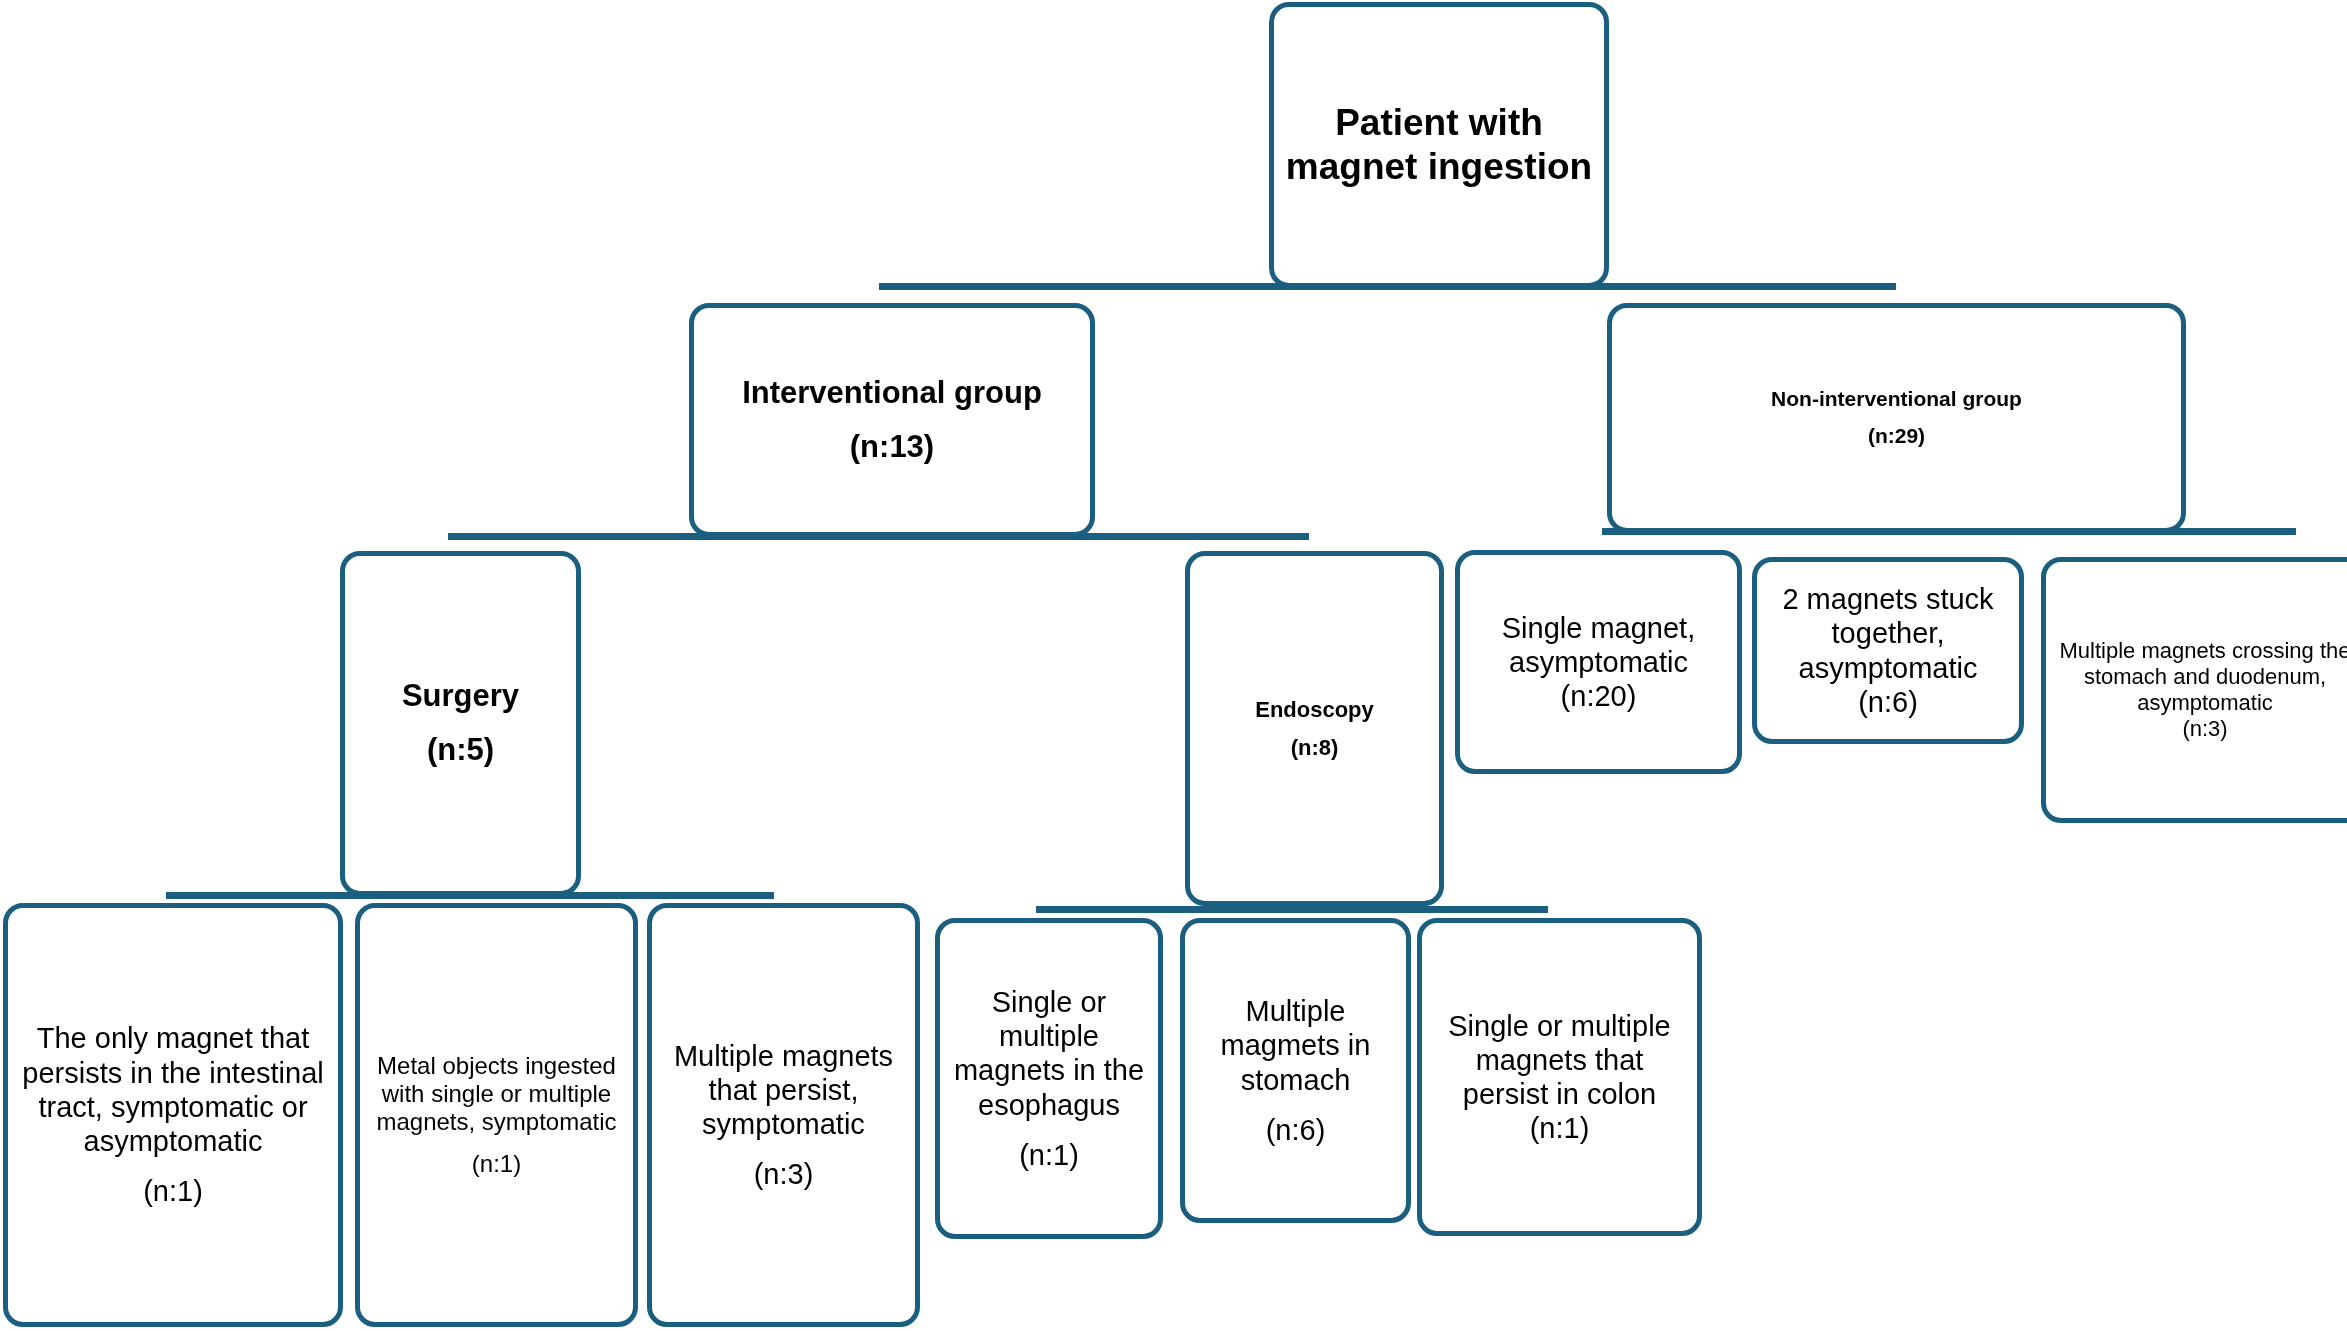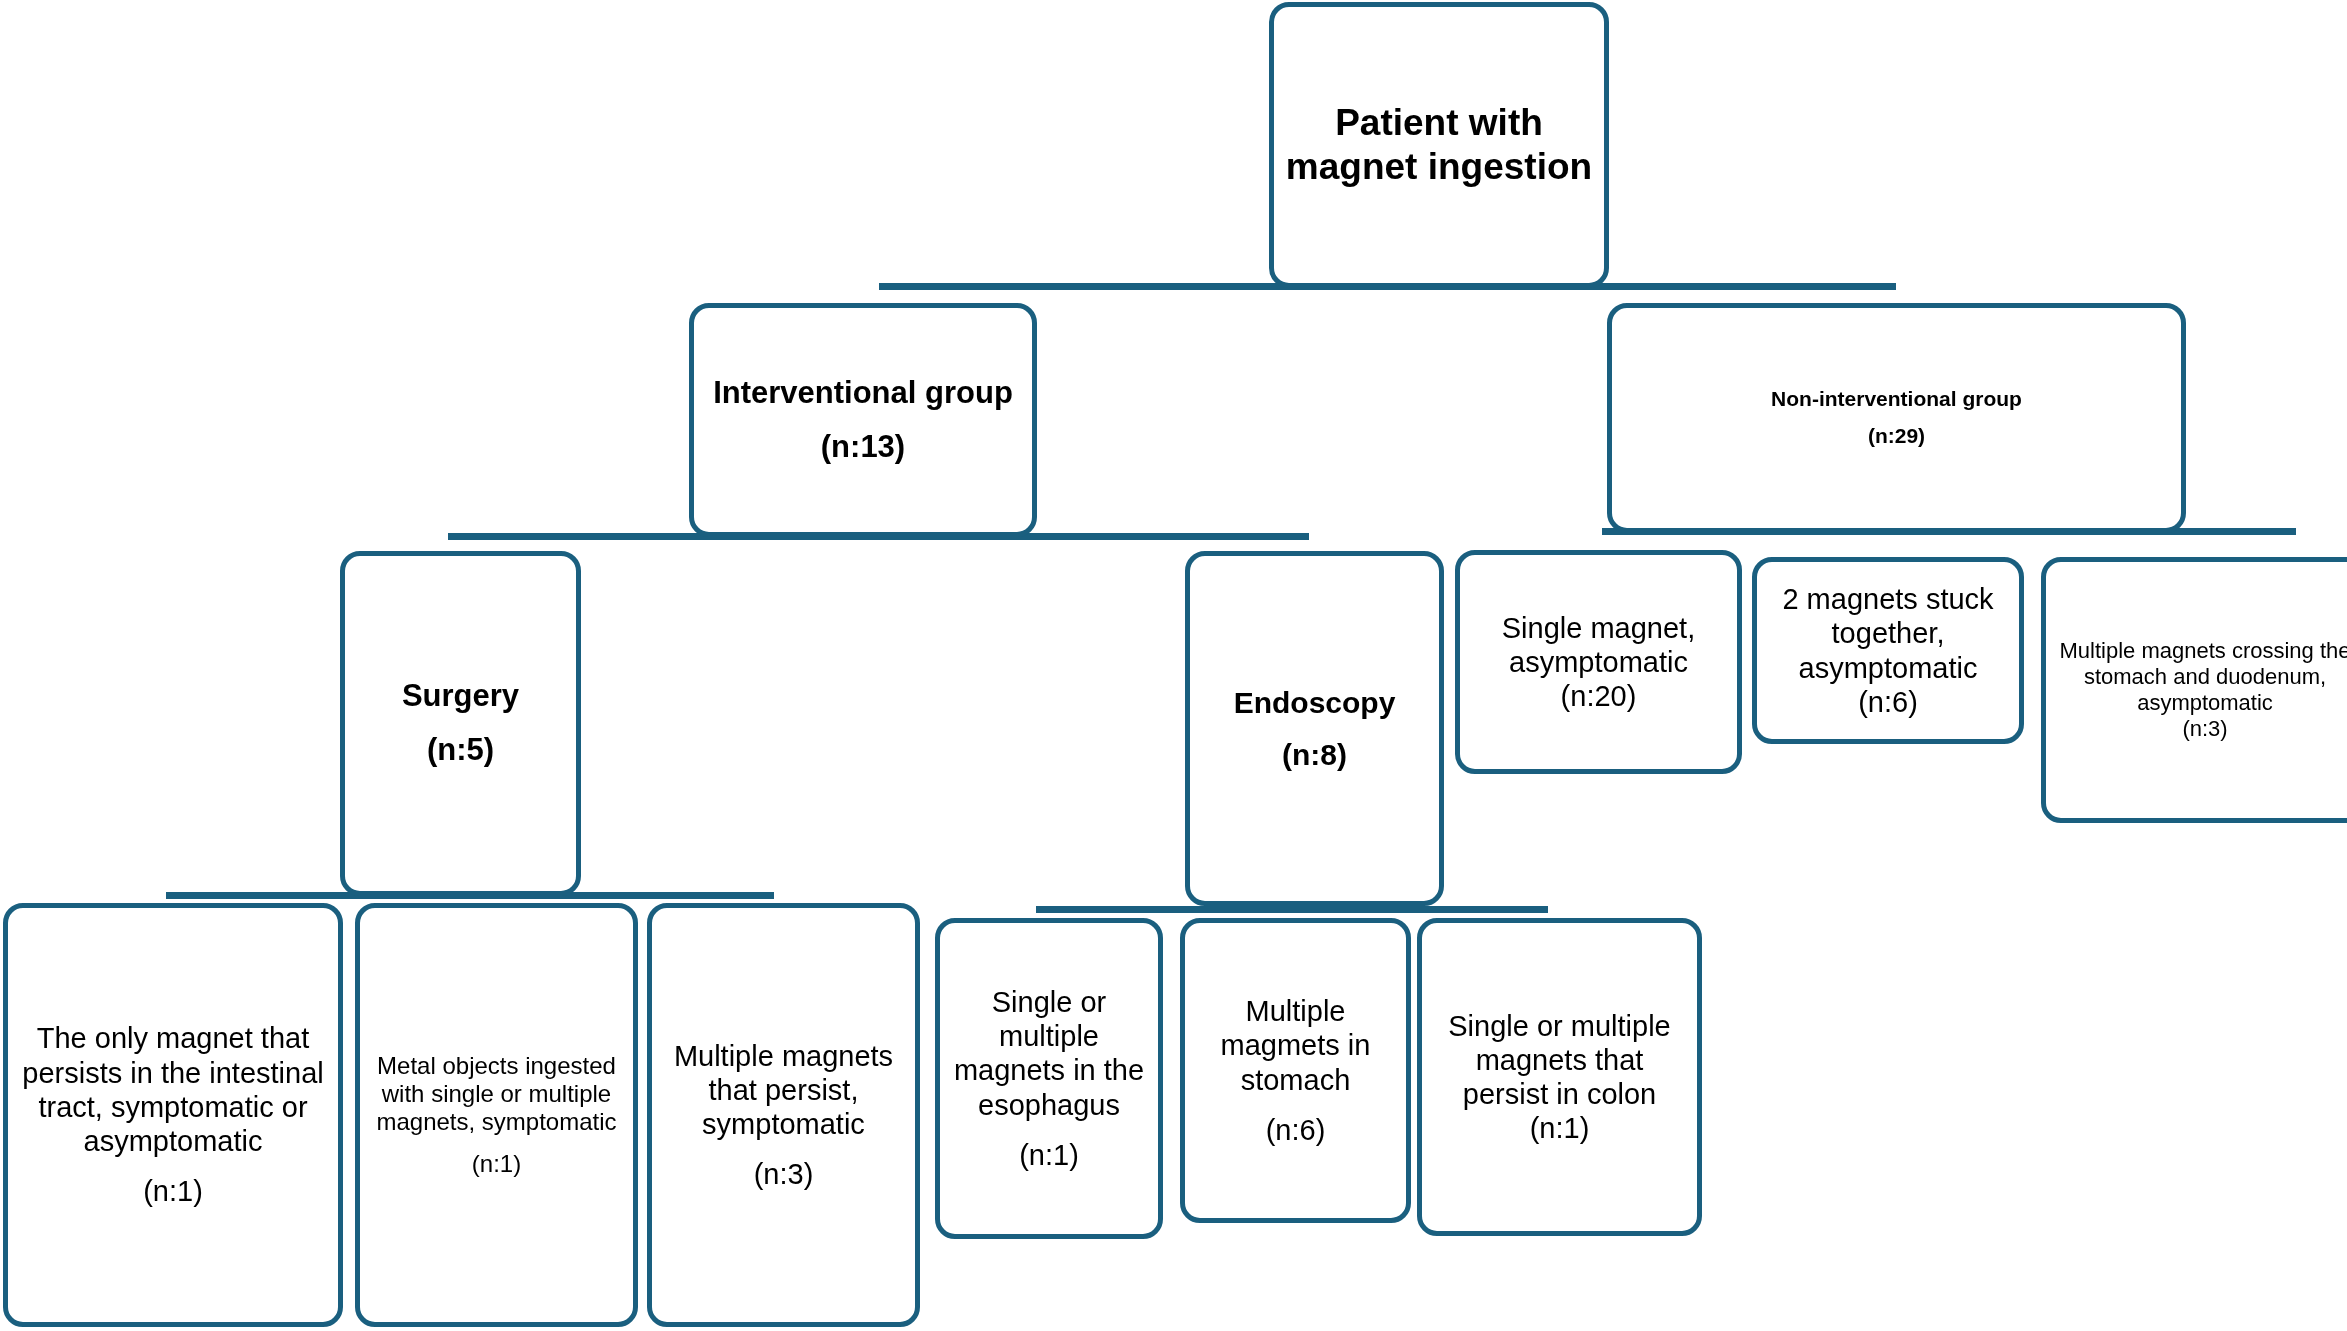--- a/index.html
+++ b/index.html
@@ -74,36 +74,36 @@
   <div class="connector" style="left:166px; top:892px; width:608px;"></div>
   <div class="connector-stub" style="left:455px; top:887px; height:12px;"></div>
 
   <div class="connector" style="left:1036px; top:906px; width:512px;"></div>
   <div class="connector-stub" style="left:1288px; top:901px; height:12px;"></div>
 
   <div class="node bold" style="left:1269px; top:2px; width:340px; height:286px; font-size:37px;">
     <span class="txt">Patient with magnet ingestion</span>
   </div>
 
-  <div class="node bold" style="left:689px; top:303px; width:348px; height:234px; font-size:31px;">
+  <div class="node bold" style="left:689px; top:303px; width:406px; height:234px; font-size:31px;">
     <span class="txt">Interventional group</span>
     <span class="cnt">(n:13)</span>
   </div>
 
   <div class="node bold" style="left:1607px; top:303px; width:579px; height:230px; font-size:21px;">
     <span class="txt">Non-interventional group</span>
     <span class="cnt">(n:29)</span>
   </div>
 
   <div class="node bold" style="left:340px; top:551px; width:241px; height:345px; font-size:31px;">
     <span class="txt">Surgery</span>
     <span class="cnt">(n:5)</span>
   </div>
 
-  <div class="node bold" style="left:1185px; top:551px; width:259px; height:355px; font-size:30px;">
+  <div class="node bold" style="left:1185px; top:551px; width:259px; height:355px; font-size:22px;">
     <span class="txt">Endoscopy</span>
     <span class="cnt">(n:8)</span>
   </div>
 
   <div class="node plain tight" style="left:1455px; top:550px; width:287px; height:224px; font-size:29px;">
     <span class="txt">Single magnet, asymptomatic</span>
     <span class="cnt">(n:20)</span>
   </div>
 
   <div class="node plain tight" style="left:1752px; top:557px; width:272px; height:187px; font-size:29px;">

